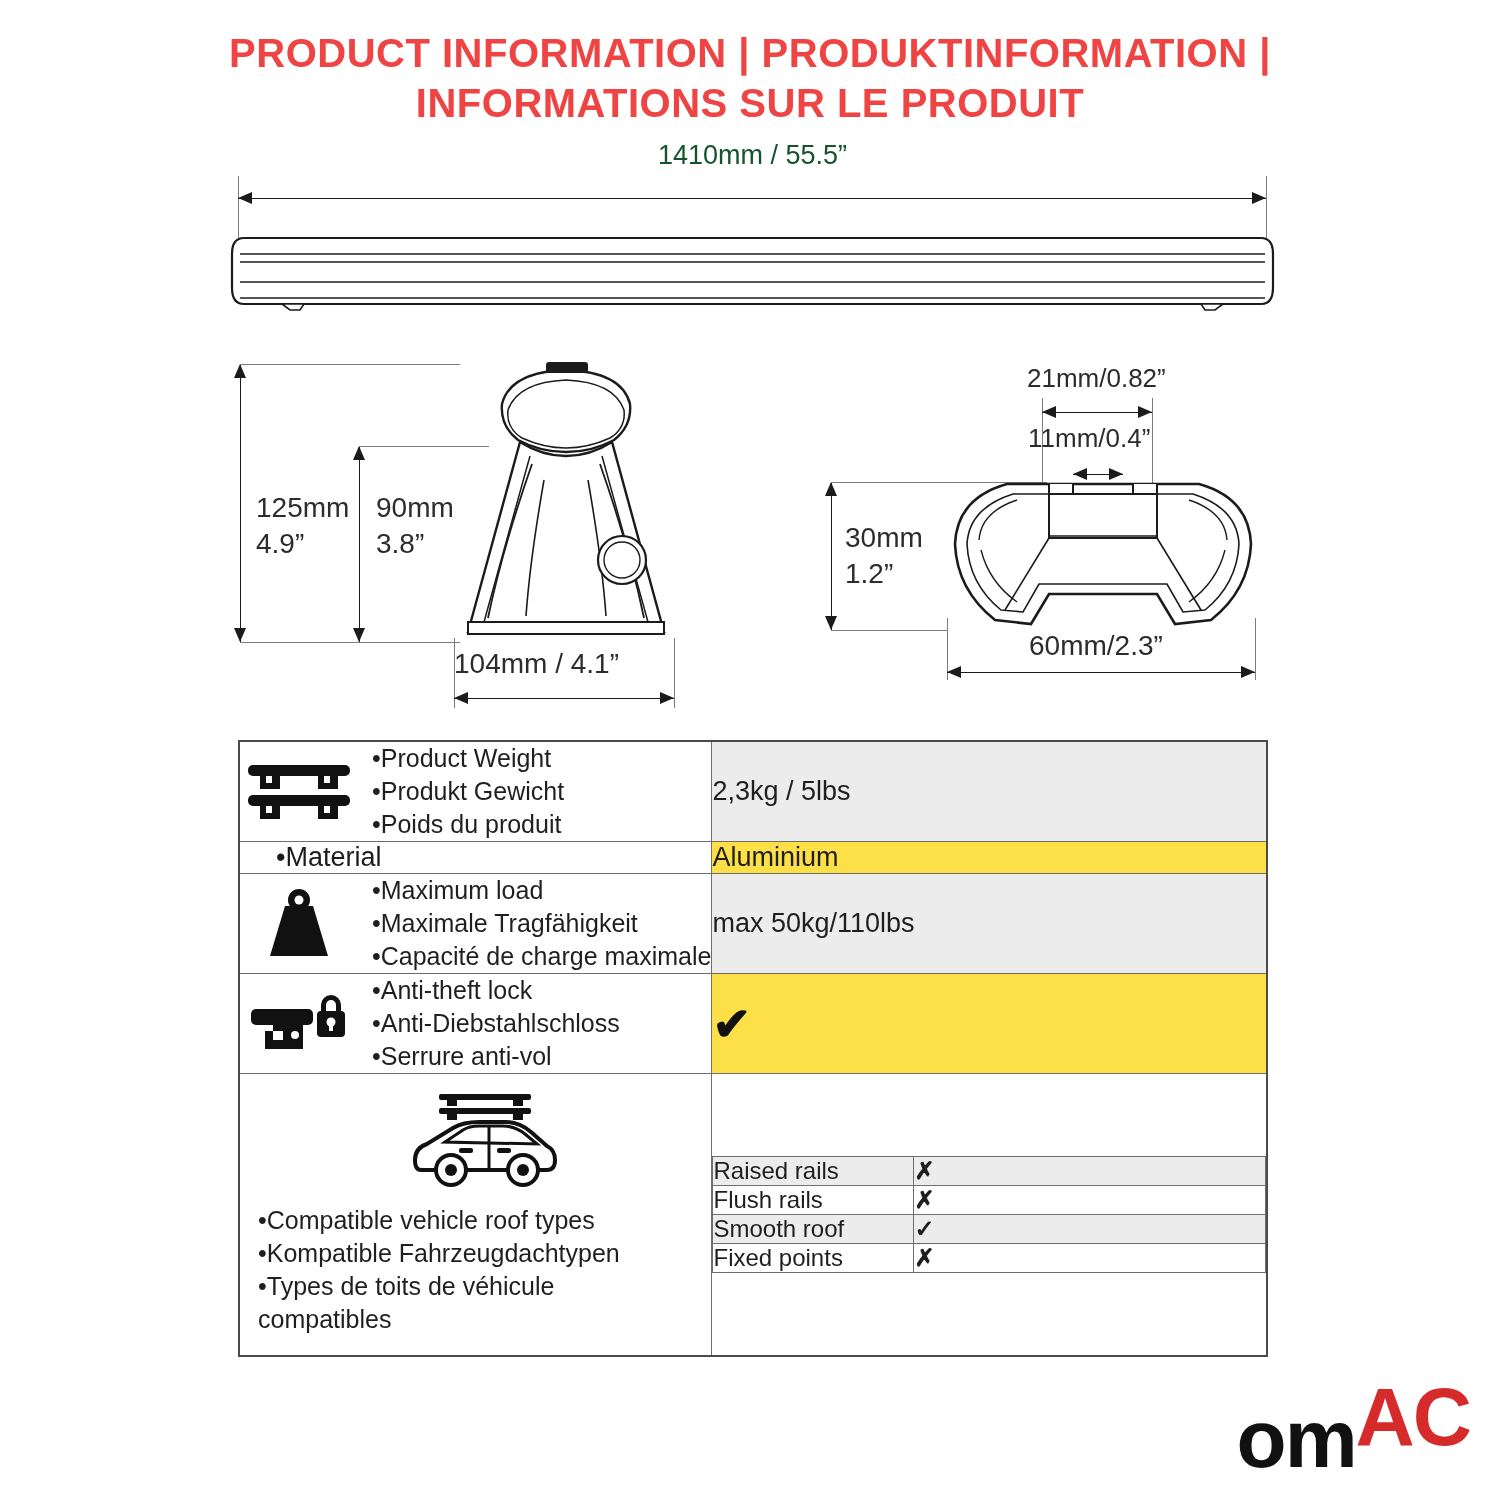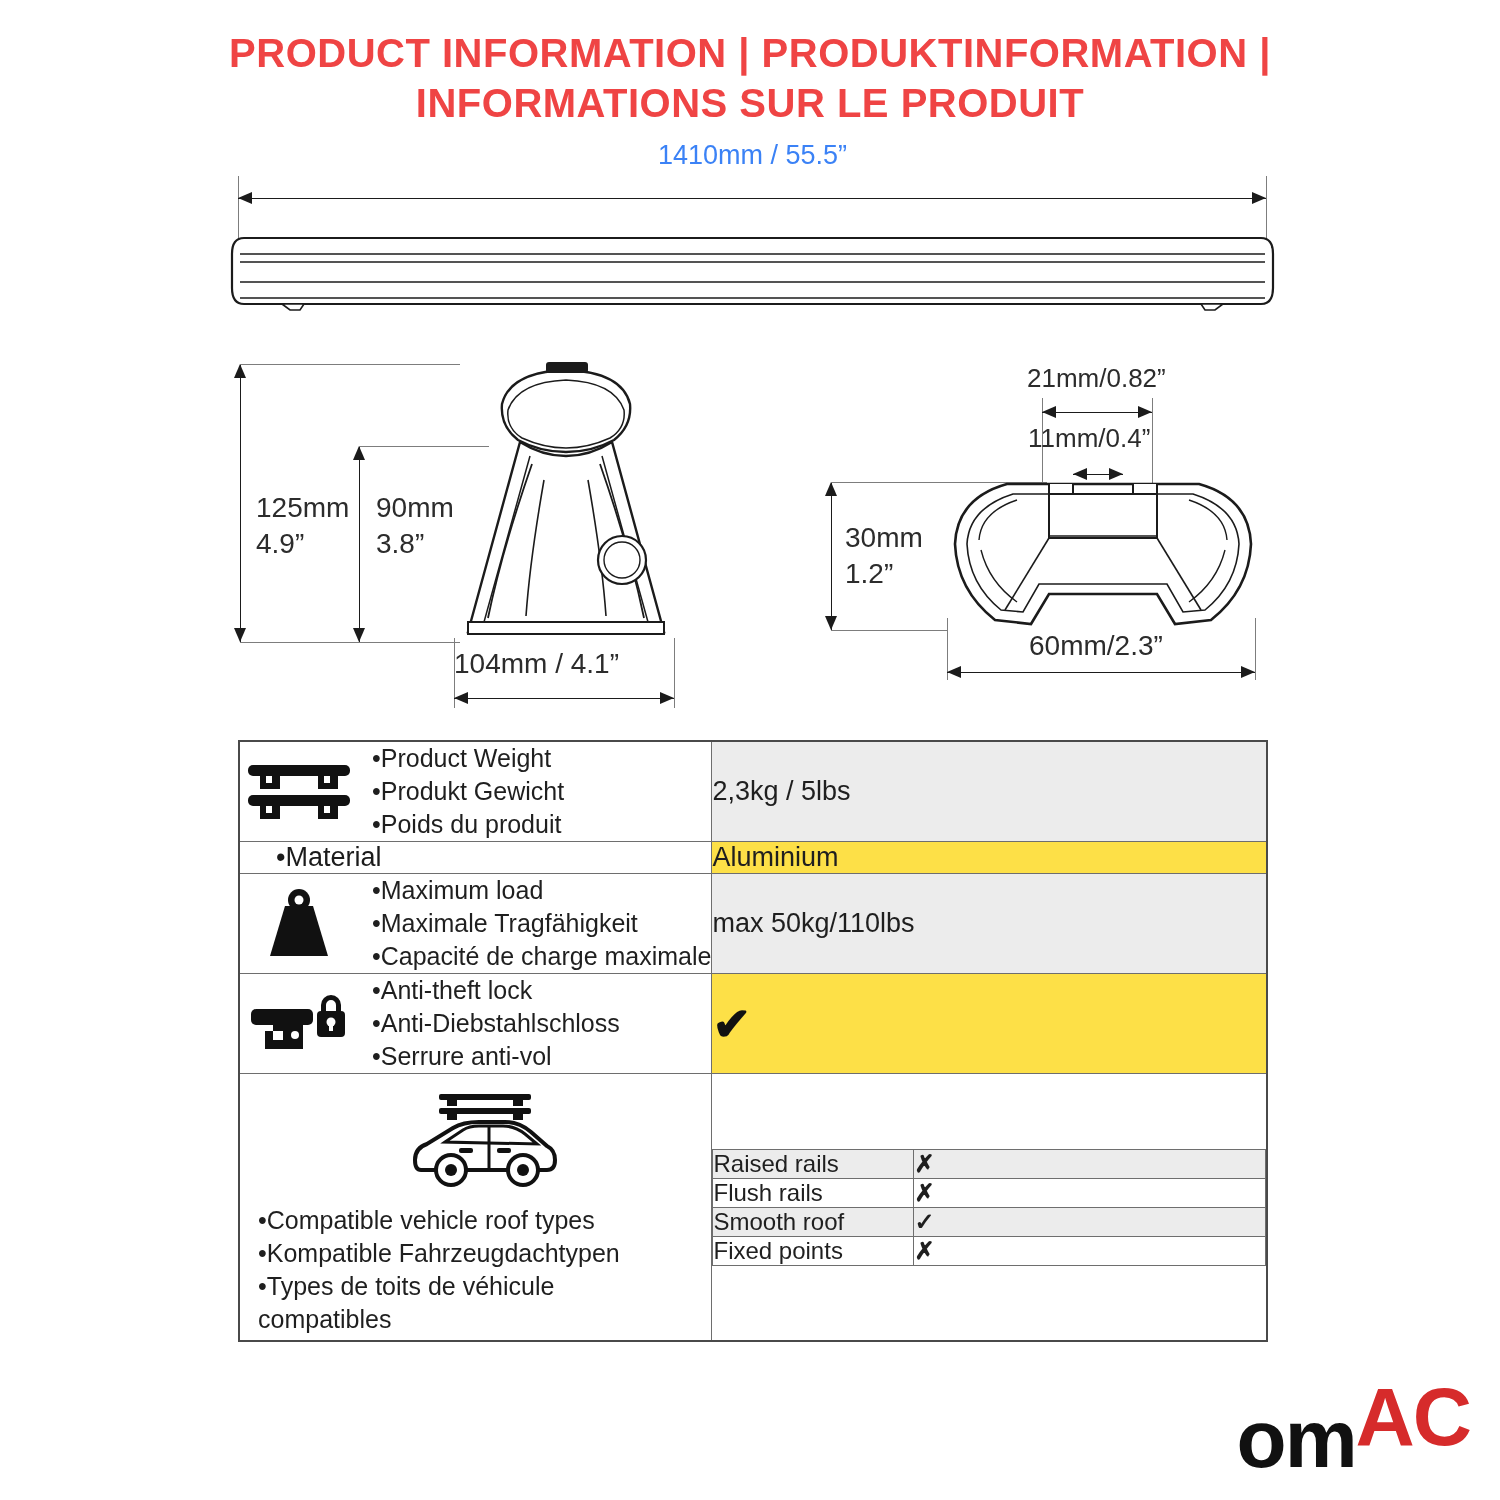--- a/index.html
+++ b/index.html
@@ -41,21 +41,21 @@
     width: 1045px;
     height: 175px;
   }
   .rail-dim-label {
     position: absolute;
     top: 0;
     left: 0;
     width: 1045px;
     text-align: center;
     font-size: 27px;
-    color: #3b82f6;
+    color: #14532d;
   }
   .ext-line {
     position: absolute;
     width: 1px;
     background: #7d7d7d;
   }
   .dim-arrow-h {
     position: absolute;
     height: 1px;
     background: #1b1b1b;
@@ -210,21 +210,21 @@
   .roof-row-shaded td {
     background: #ececec;
   }
   .roof-compat-label {
     padding: 0 10px 0 0;
   }
   .compat-inner {
     display: flex;
     flex-direction: column;
     align-items: flex-start;
-    padding: 12px 0 4px 18px;
+    padding: 12px 0 19px 18px;
   }
   .compat-icon {
     align-self: center;
     margin-bottom: 6px;
   }
   .compat-text {
     font-size: 25px;
     line-height: 33px;
     color: #1f1f1f;
   }

